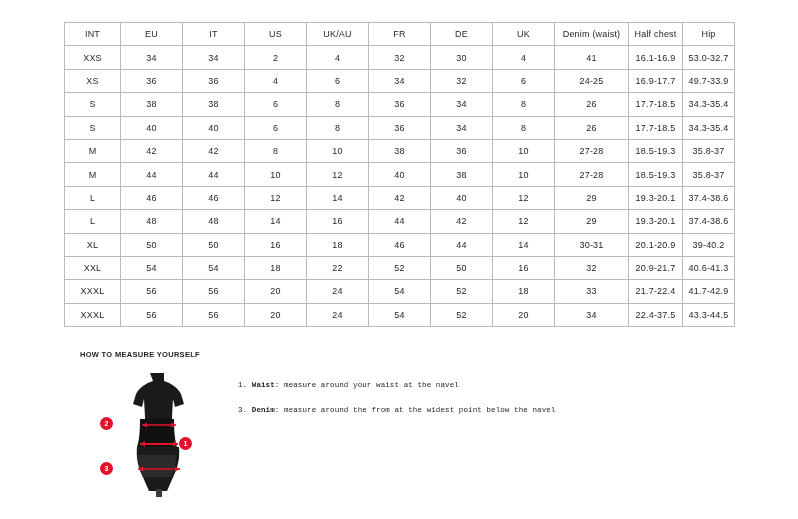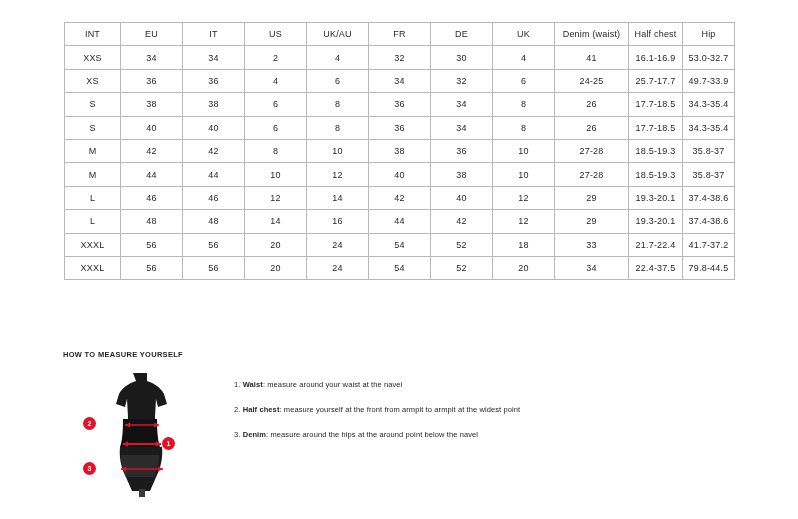--- a/index.html
+++ b/index.html
@@ -56,21 +56,21 @@
   col.c5 { width: 62px; }
   col.c6 { width: 62px; }
   col.c7 { width: 62px; }
   col.c8 { width: 74px; }
   col.c9 { width: 54px; }
   col.c10 { width: 52px; }
 
   
   .measure {
     position: absolute;
-    left: 63px;
+    left: 80px;
     top: 350px;
     width: 670px;
   }
   .measure-title {
     font-size: 7.5px;
     font-weight: bold;
     letter-spacing: 0.3px;
     color: #231f20;
     margin-bottom: 10px;
   }
@@ -80,22 +80,23 @@
     align-items: flex-start;
   }
   .figure-box {
     position: relative;
     width: 110px;
     height: 130px;
     margin-left: 26px;
     flex: none;
   }
   .notes {
-    margin-left: 35px;
+    margin-left: 22px;
     padding-top: 10px;
+    font-family: Liberation Mono, monospace;
   }
   .note {
     font-size: 7.5px;
     line-height: 12px;
     margin-bottom: 13px;
     color: #231f20;
     letter-spacing: 0.1px;
   }
   .note b { font-weight: bold; }
 
@@ -169,21 +170,21 @@
         <tr>
           <td>XS</td>
           <td>36</td>
           <td>36</td>
           <td>4</td>
           <td>6</td>
           <td>34</td>
           <td>32</td>
           <td>6</td>
           <td>24-25</td>
-          <td>25.7-17.7</td>
+          <td>16.9-17.7</td>
           <td>49.7-33.9</td>
         </tr>
         <tr>
           <td>S</td>
           <td>38</td>
           <td>38</td>
           <td>6</td>
           <td>8</td>
           <td>36</td>
           <td>34</td>
@@ -251,44 +252,70 @@
           <td>14</td>
           <td>16</td>
           <td>44</td>
           <td>42</td>
           <td>12</td>
           <td>29</td>
           <td>19.3-20.1</td>
           <td>37.4-38.6</td>
         </tr>
         <tr>
+          <td>XL</td>
+          <td>50</td>
+          <td>50</td>
+          <td>16</td>
+          <td>18</td>
+          <td>46</td>
+          <td>44</td>
+          <td>14</td>
+          <td>30-31</td>
+          <td>20.1-20.9</td>
+          <td>39-40.2</td>
+        </tr>
+        <tr>
+          <td>XXL</td>
+          <td>54</td>
+          <td>54</td>
+          <td>18</td>
+          <td>22</td>
+          <td>52</td>
+          <td>50</td>
+          <td>16</td>
+          <td>32</td>
+          <td>20.9-21.7</td>
+          <td>40.6-41.3</td>
+        </tr>
+        <tr>
           <td>XXXL</td>
           <td>56</td>
           <td>56</td>
           <td>20</td>
           <td>24</td>
           <td>54</td>
           <td>52</td>
           <td>18</td>
           <td>33</td>
           <td>21.7-22.4</td>
-          <td>41.7-37.2</td>
+          <td>41.7-42.9</td>
         </tr>
         <tr>
           <td>XXXL</td>
           <td>56</td>
           <td>56</td>
           <td>20</td>
           <td>24</td>
           <td>54</td>
           <td>52</td>
           <td>20</td>
           <td>34</td>
           <td>22.4-37.5</td>
-          <td>79.8-44.5</td>
+          <td>43.3-44.5</td>
         </tr>
       </tbody>
     </table>
   </div>
 
   <div class="measure">
     <div class="measure-title">HOW TO MEASURE YOURSELF</div>
     <div class="measure-body">
 
       <div class="figure-box">
@@ -316,20 +343,19 @@
           <polygon points="32,100 37,97.4 37,102.6" fill="#e1122a"></polygon>
           <polygon points="74,100 69,97.4 69,102.6" fill="#e1122a"></polygon>
         </svg>
         <div class="marker m1">1</div>
         <div class="marker m2">2</div>
         <div class="marker m3">3</div>
       </div>
 
       <div class="notes">
         <div class="note"><span>1. </span><b>Waist</b><span>: measure around your waist at the navel</span></div>
-        <div class="note"><span>2. </span><b>Half chest</b><span>: measure yourself at the front from armpit to armpit at the widest point</span></div>
-        <div class="note"><span>3. </span><b>Denim</b><span>: measure around the hips at the around point below the navel</span></div>
+        <div class="note"><span>3. </span><b>Denim</b><span>: measure around the from at the widest point below the navel</span></div>
       </div>
 
     </div>
   </div>
 
 </div>
 
 </body></html>

